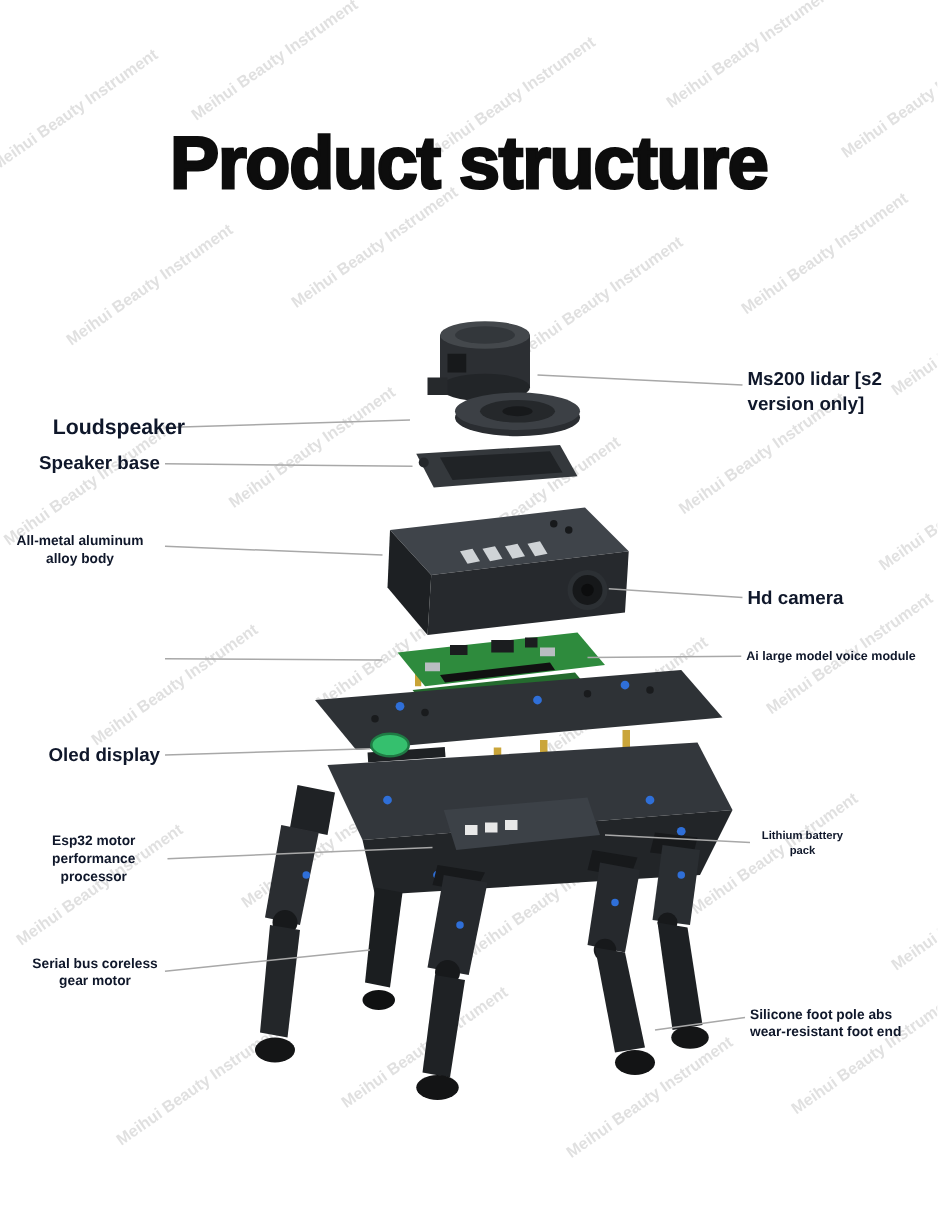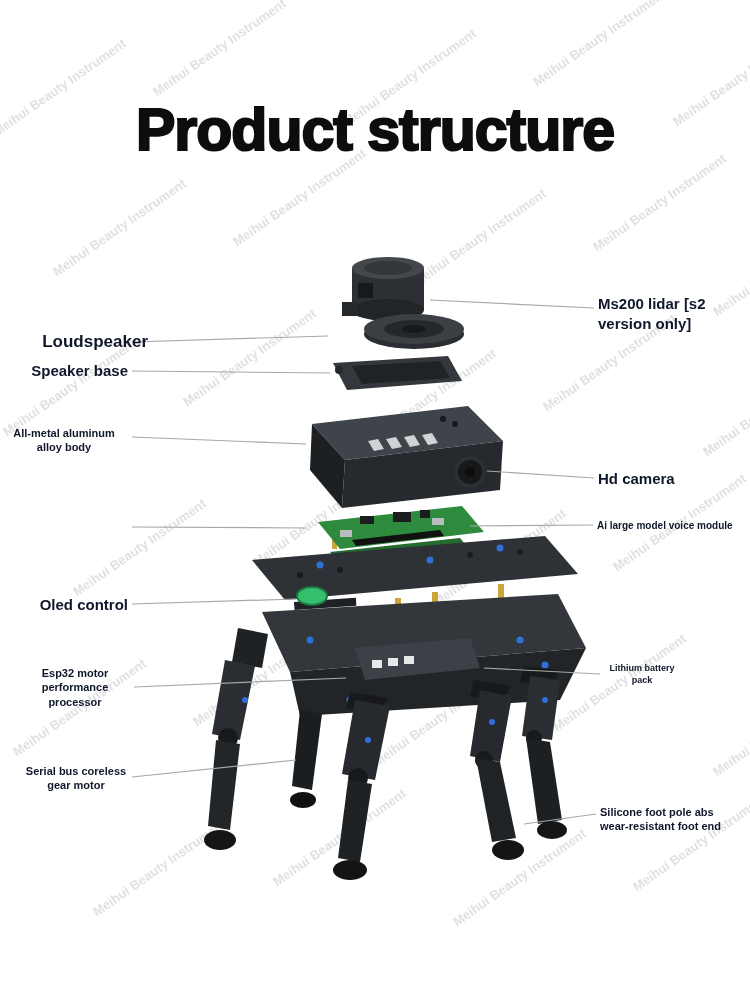--- a/index.html
+++ b/index.html
@@ -197,21 +197,21 @@
       <line x1="596" y1="814" x2="524" y2="824"></line>
     </g>
   </svg>
 
   <div class="title">Product structure</div>
 
   <div class="label l-right" style="left:0;   top:331px; width:128px; font-size:17px;margin-left:20px;">Loudspeaker</div>
   <div class="label l-right" style="left:0;   top:361px; width:128px; font-size:15px;">Speaker base</div>
   <div class="label l-center" style="left:0;   top:426px; width:128px; font-size:11px;">All-metal aluminum
 alloy body</div>
-  <div class="label l-right" style="left:0;   top:595px; width:128px; font-size:15px;">Oled control</div>
+  <div class="label l-right" style="left:0;   top:595px; width:128px; font-size:15px;">Oled display</div>
   <div class="label l-center" style="left:20px;top:666px; width:110px; font-size:11px;">Esp32 motor
 performance
 processor</div>
   <div class="label l-center" style="left:12px;   top:764px; width:128px; font-size:11px;">Serial bus coreless
 gear motor</div>
 
   <div class="label l-left" style="left:598px;top:294px; width:140px; font-size:15px;">Ms200 lidar [s2
 version only]</div>
   <div class="label l-left" style="left:598px;top:469px; width:130px; font-size:15px;">Hd camera</div>
   <div class="label l-left" style="left:597px;top:519px; width:160px; font-size:10px;">Ai large model voice module</div>

